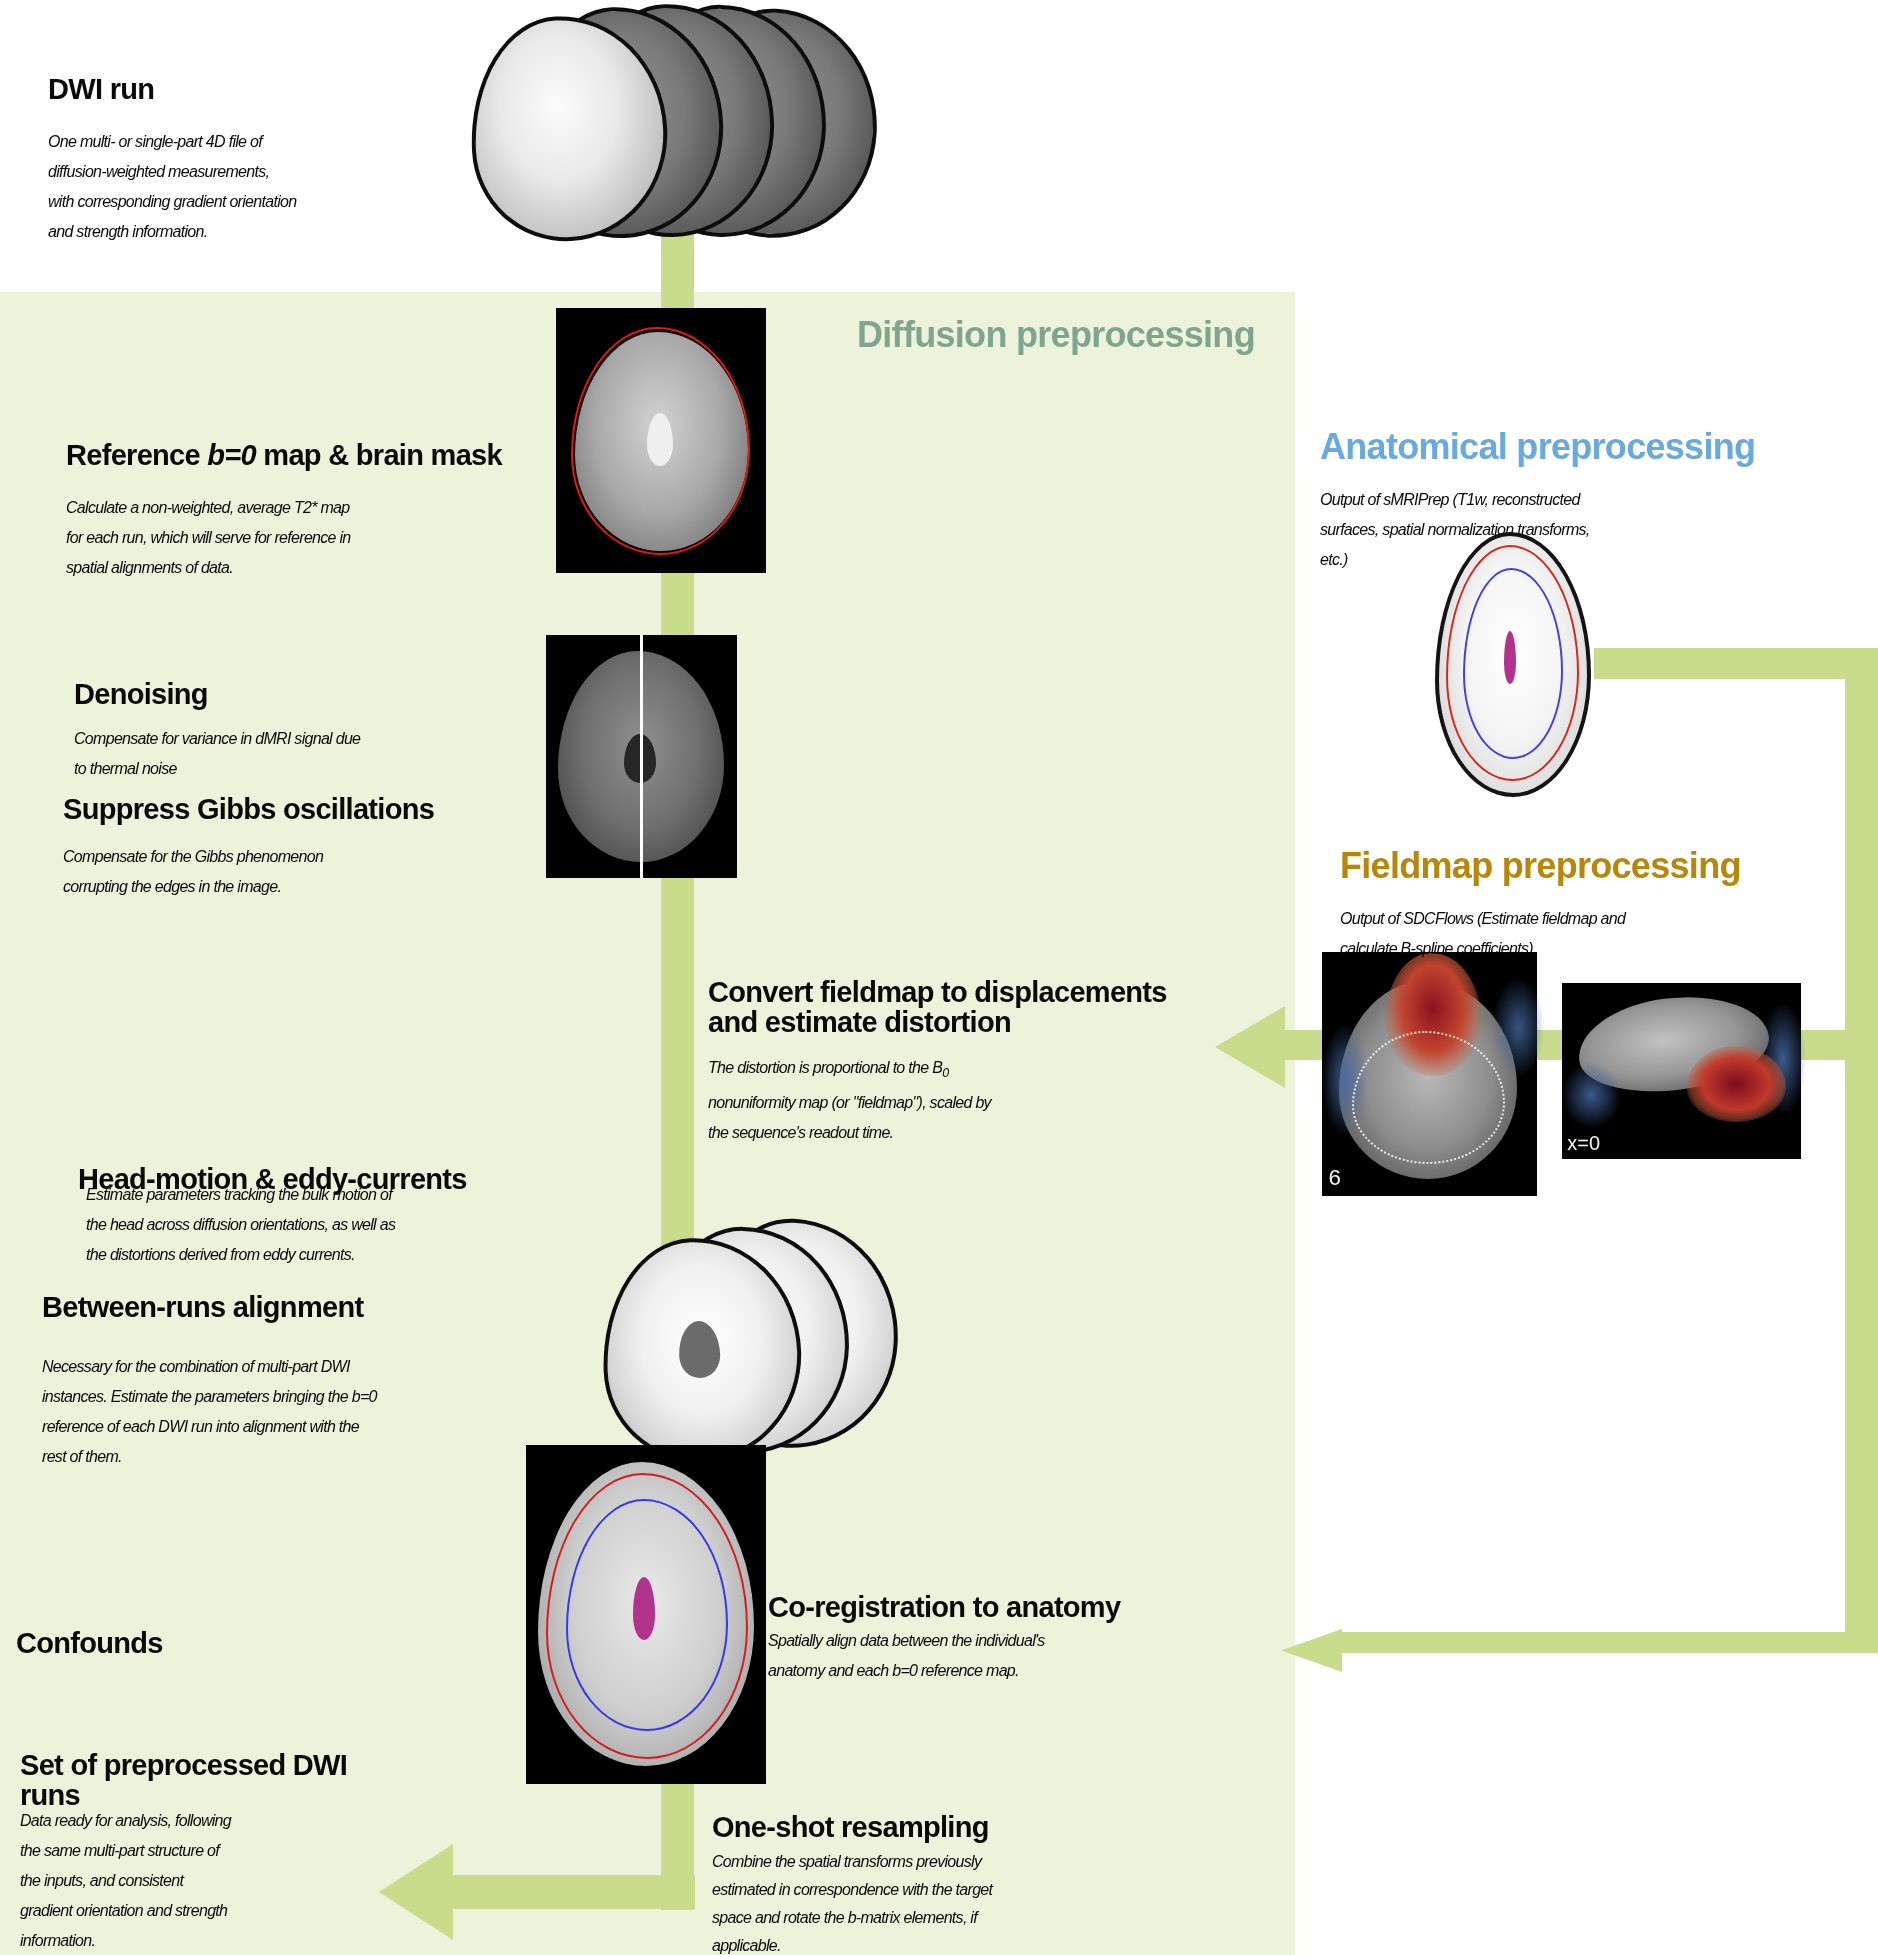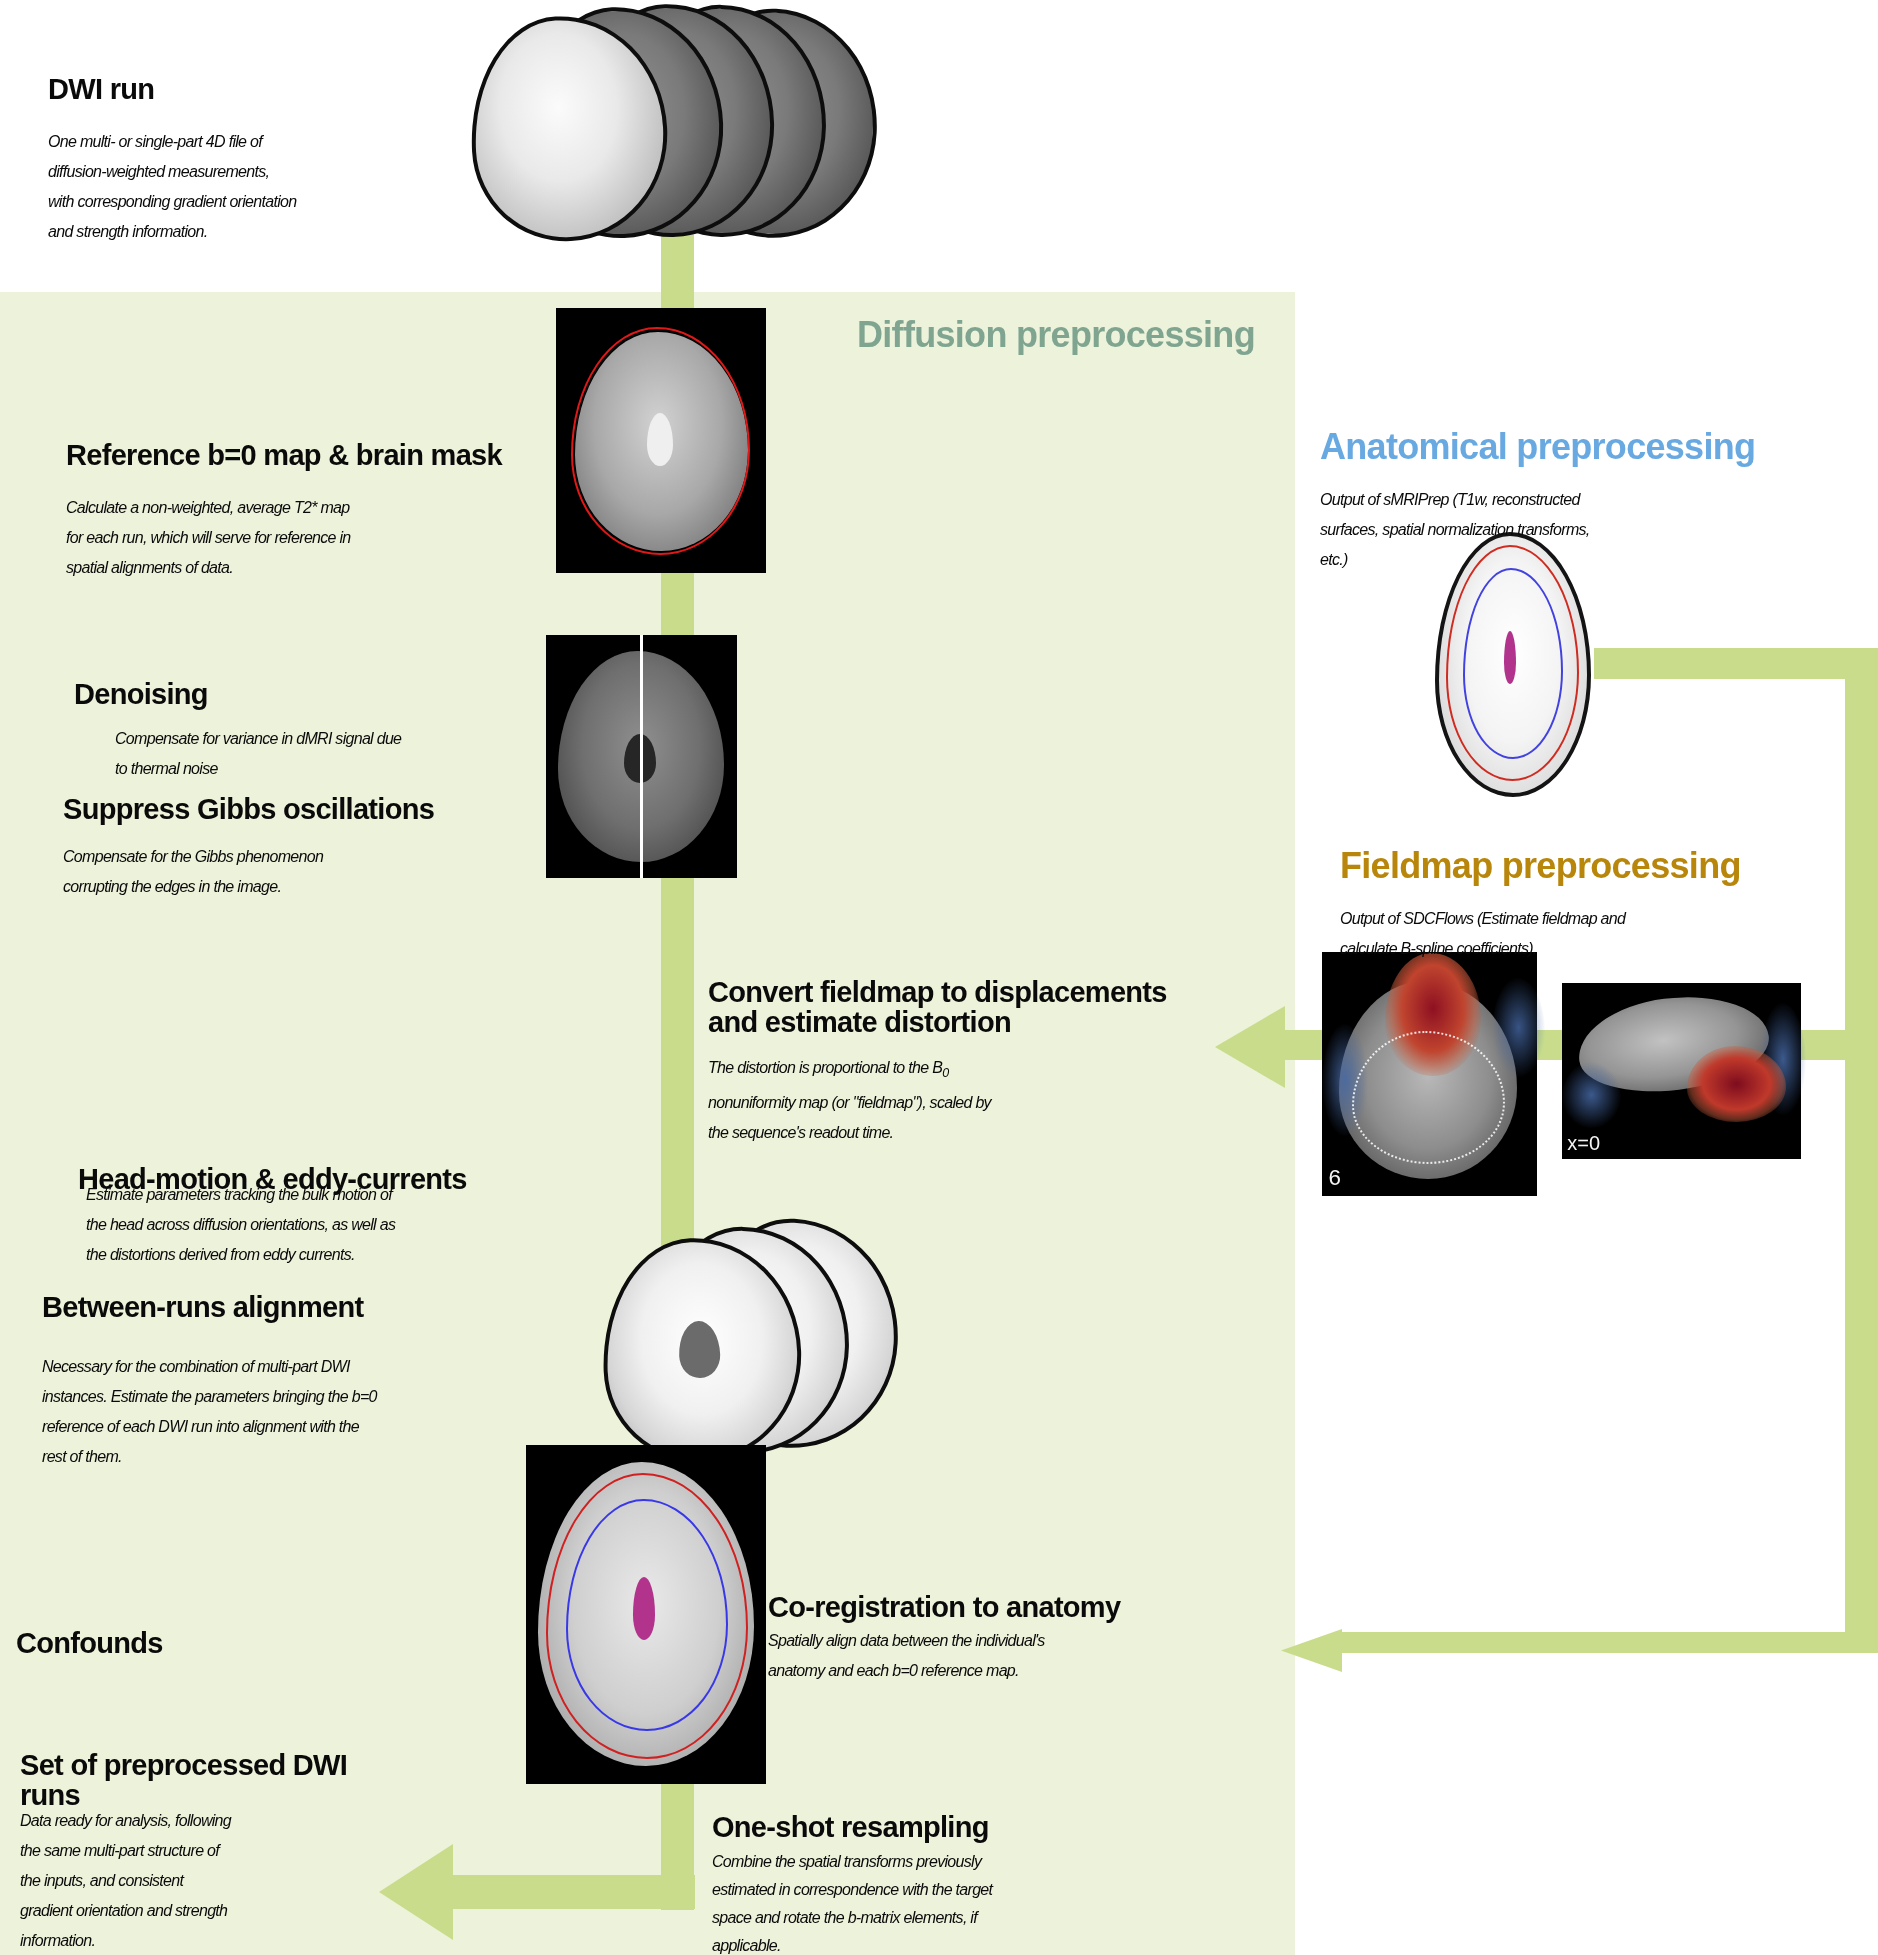--- a/index.html
+++ b/index.html
@@ -10,21 +10,21 @@
   .diffusion-box{left:0;top:292px;width:1295px;height:1663px;background:#edf2da;z-index:0;}
   
   .bar{background:#c8dc8c;z-index:1;}
   .tri{background:#c8dc8c;z-index:1;clip-path:polygon(100% 0,0 50%,100% 100%);}
   
   .h1{font-weight:bold;font-size:36px;letter-spacing:-0.7px;z-index:3;white-space:pre-line;line-height:1.04;}
   .h2{font-weight:bold;font-size:29px;letter-spacing:-0.7px;z-index:3;white-space:pre-line;line-height:1.04;}
   .body{font-style:italic;font-size:16px;letter-spacing:-0.7px;line-height:30px;z-index:3;white-space:pre-line;}
   .body.tight{line-height:30px;}
   .body.xtight{line-height:28px;}
-  .it{}
+  .it{font-style:italic;}
   sub.b0{font-size:0.78em;vertical-align:-0.35em;}
   .c-diff{color:#7fa591;}
   .c-anat{color:#68a9e2;}
   .c-fmap{color:#b8860b;}
   
   .img{z-index:2;}
   .slice{position:absolute;border:4.6px solid #0d0d0d;border-radius:46% 54% 52% 48% / 58% 52% 48% 42%;}
   .slice.bright{background:radial-gradient(ellipse at 45% 40%, #fbfbfb 0%, #e9e9e9 40%, #c0c0c0 75%, #8e8e8e 96%);}
   .slice.gray{background:radial-gradient(ellipse at 50% 45%, #929292 0%, #7a7a7a 45%, #575757 75%, #2e2e2e 97%);}
   .slice.white{background:radial-gradient(ellipse at 50% 45%, #ffffff 0%, #f0f0f0 45%, #d6d6d6 70%, #a9a9a9 93%);}
@@ -131,21 +131,21 @@
 diffusion-weighted measurements,
 with corresponding gradient orientation
 and strength information.</div>
 
   <div class="abs h2" style="left:66px;top:440px;"><span>Reference </span><span class="it">b=0</span><span> map &amp; brain mask</span></div>
   <div class="abs body" style="left:66px;top:493px;">Calculate a non-weighted, average T2* map
 for each run, which will serve for reference in
 spatial alignments of data.</div>
 
   <div class="abs h2" style="left:74px;top:679px;">Denoising</div>
-  <div class="abs body" style="left:74px;top:724px;margin-left:41px;">Compensate for variance in dMRI signal due
+  <div class="abs body" style="left:74px;top:724px;">Compensate for variance in dMRI signal due
 to thermal noise</div>
 
   <div class="abs h2" style="left:63px;top:794px;">Suppress Gibbs oscillations</div>
   <div class="abs body" style="left:63px;top:842px;">Compensate for the Gibbs phenomenon
 corrupting the edges in the image.</div>
 
   <div class="abs h2" style="left:708px;top:977px;">Convert fieldmap to displacements
 and estimate distortion</div>
   <div class="abs body" style="left:708px;top:1053px;"><span>The distortion is proportional to the B</span><sub class="b0">0</sub>
 <span>nonuniformity map (or "fieldmap"), scaled by

